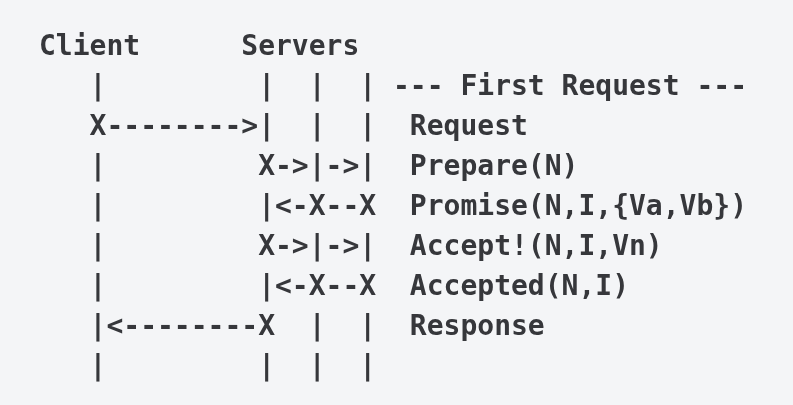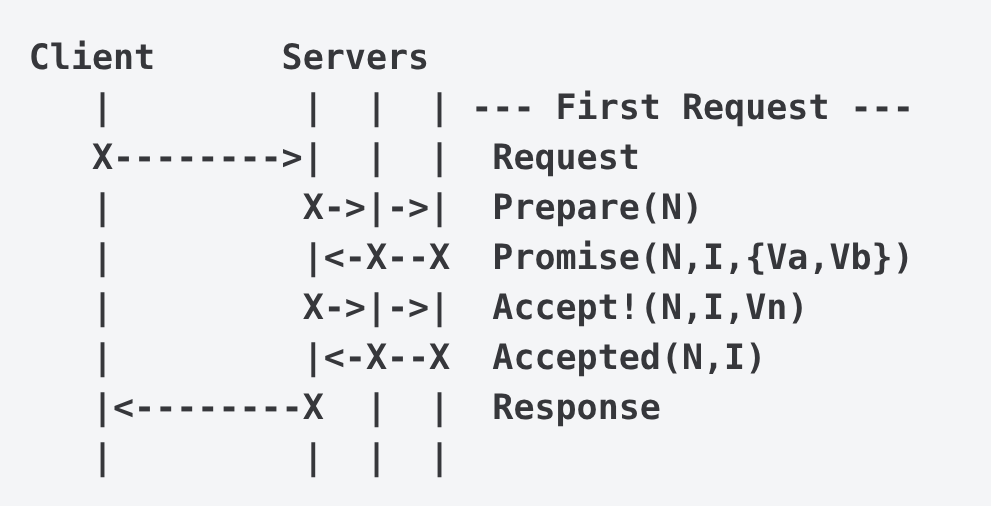--- a/index.html
+++ b/index.html
@@ -10,21 +10,21 @@
   body{
     width:793px;height:405px;
     background:var(--bg);
     overflow:hidden;
     font-family:"DejaVu Sans Mono","Liberation Mono",monospace;
   }
   .frame{
     position:relative;
     width:670px;height:405px;
     box-sizing:border-box;
-    padding:26px 0 0 23px;
+    padding:26px 0 0 39px;
   }
   pre.ascii{
     margin:0;
     font-family:"DejaVu Sans Mono","Liberation Mono",monospace;
     font-size:28px;
     font-weight:bold;
     line-height:40px;
     color:var(--text);
     white-space:pre;
     letter-spacing:0;

